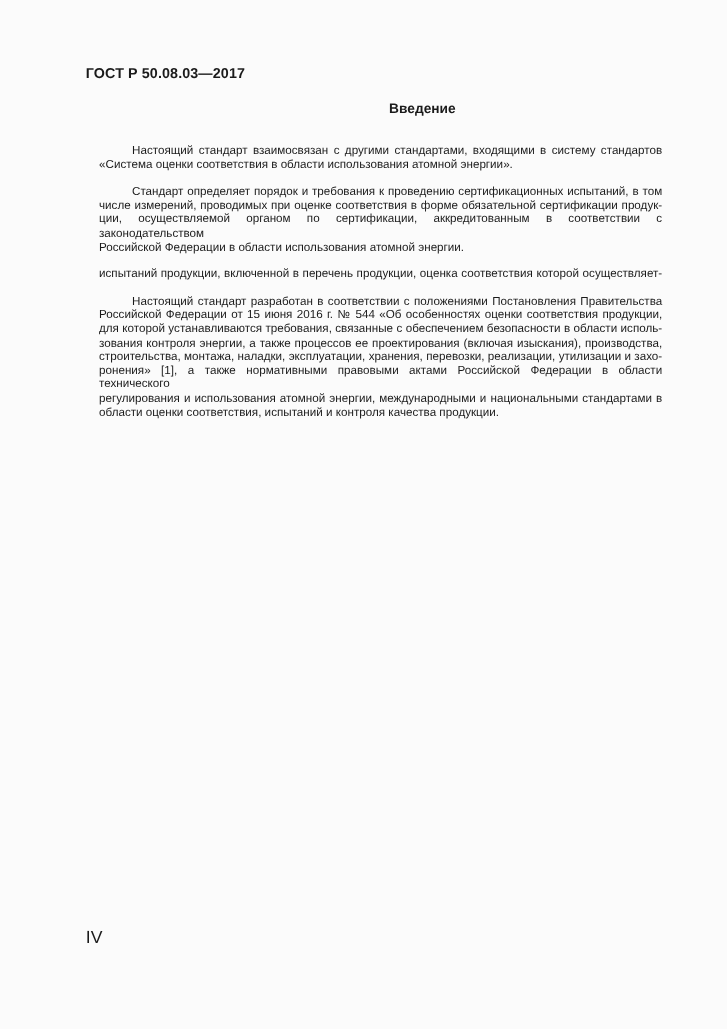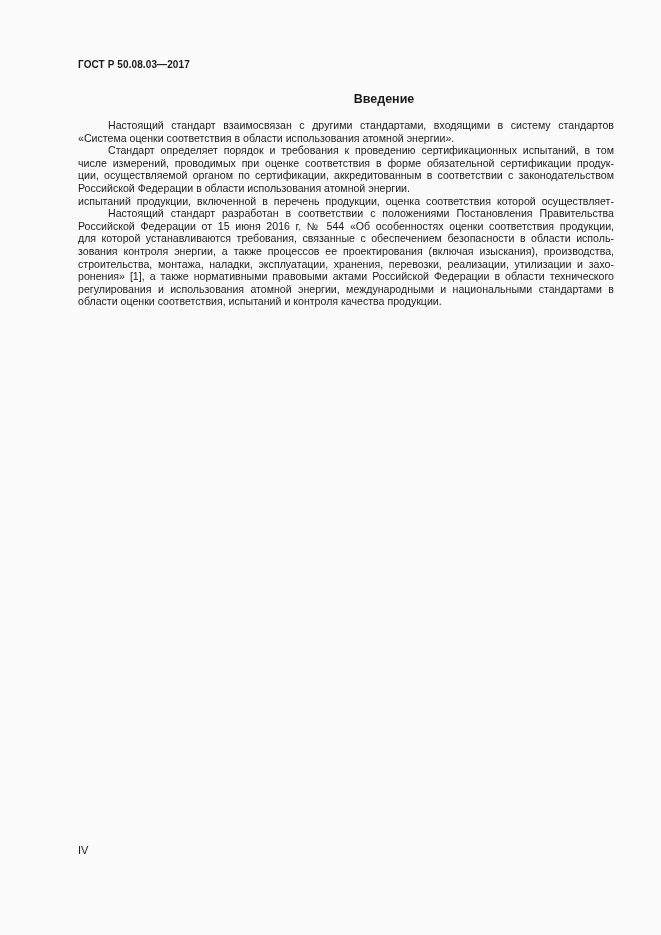--- a/index.html
+++ b/index.html
@@ -6,38 +6,38 @@
   body {
     width: 661px; height: 935px;
     background: #fbfbfb;
     position: relative;
     overflow: hidden;
     font-family: "Liberation Sans", sans-serif;
     color: #1a1a1a;
   }
   .header {
     position: absolute; left: 78px; top: 59px;
-    font-size: 10px; font-weight: bold; letter-spacing: 0.1px;
+    font-size: 13px; font-weight: bold; letter-spacing: 0.1px;
   }
   .title {
     position: absolute; left: 0; width: 100%; top: 92px;
     text-align: center; font-size: 12.5px; font-weight: bold;
     padding-left: 35px; box-sizing: border-box; margin-left: 36px;
   }
   .body-text {
     position: absolute; left: 78px; top: 119px; width: 536px;
     font-size: 10.6px; line-height: 12.6px;
   }
   .body-text p {
-    margin: 0; text-indent: 30px; text-align: justify;
+    margin: 12px; text-indent: 30px; text-align: justify;
   }
   .line { display: block; text-align: justify; text-align-last: justify; }
   .line.last { text-align-last: left; }
   .pnum {
-    position: absolute; left: 78px; top: 844px; font-size: 11px;
+    position: absolute; left: 78px; top: 844px; font-size: 16px;
   }
 </style>
 </head>
 <body>
 
 <div class="header">ГОСТ Р 50.08.03—2017</div>
 
 <div class="title">Введение</div>
 
 <div class="body-text">

